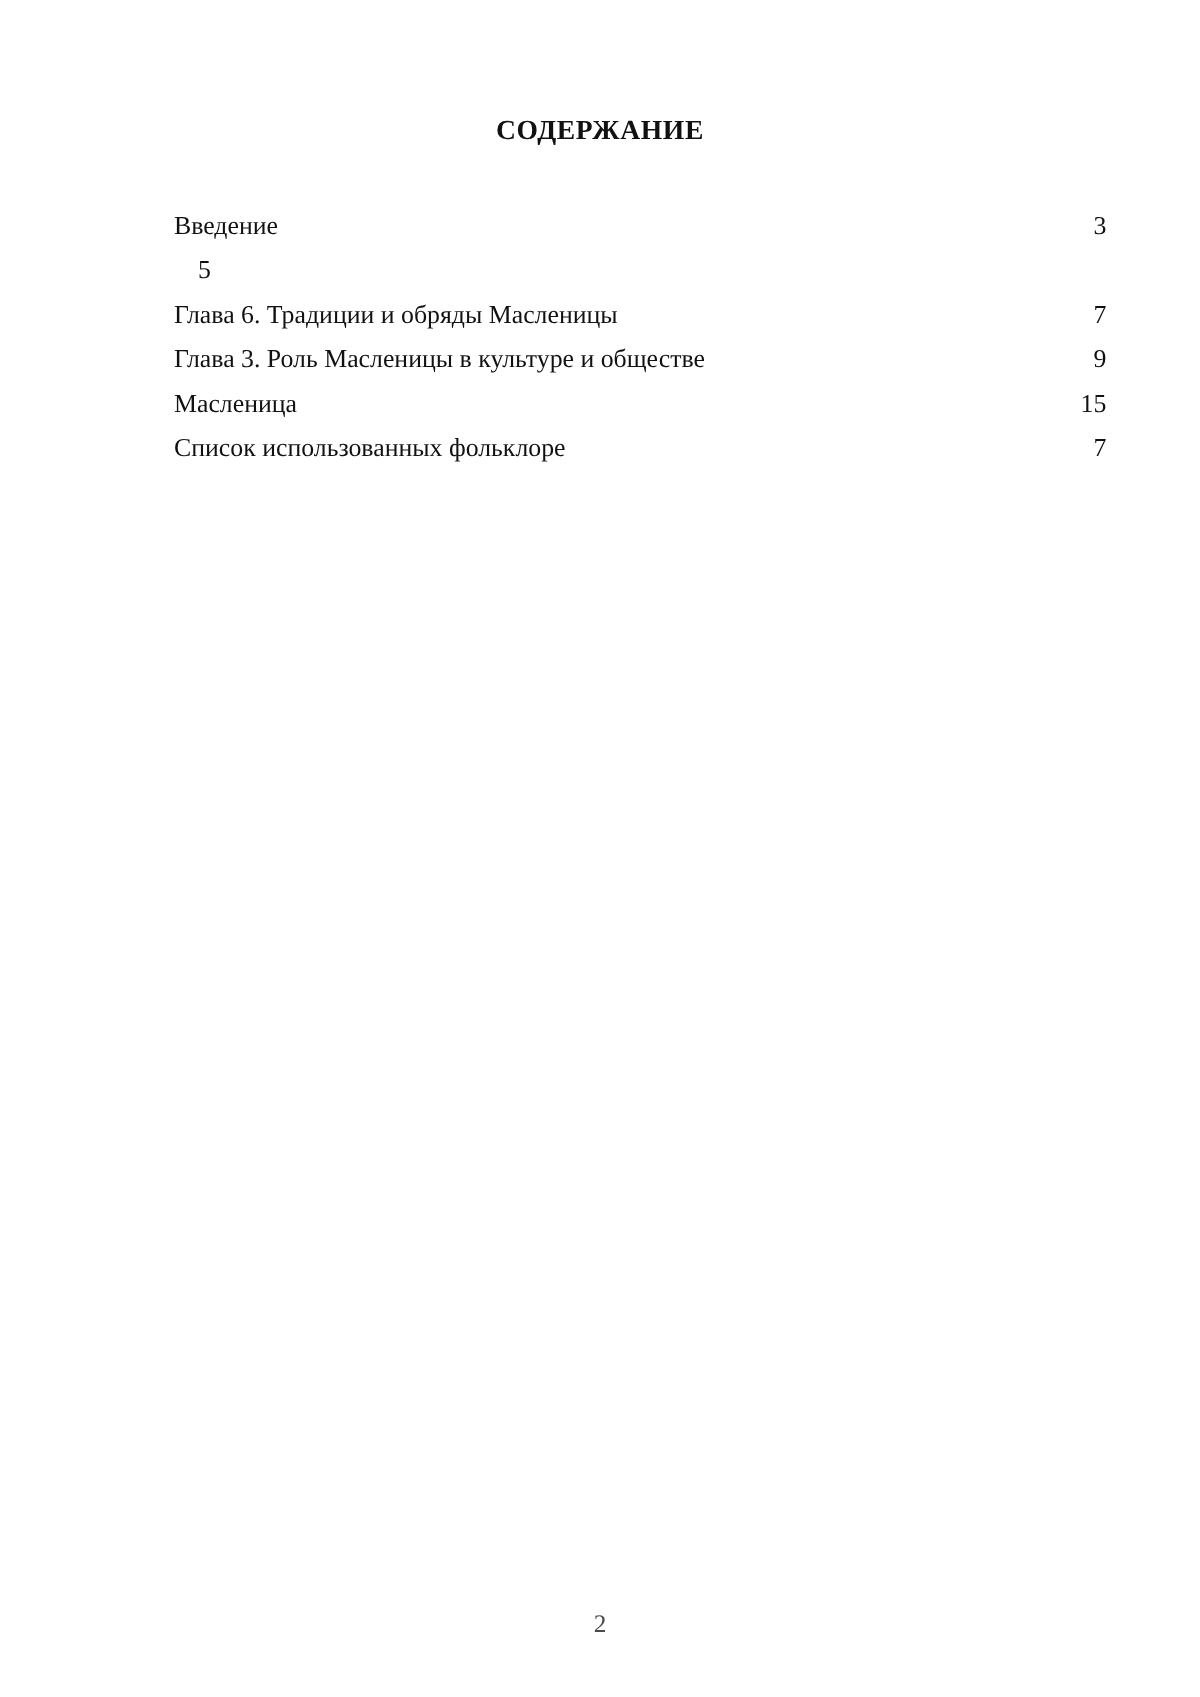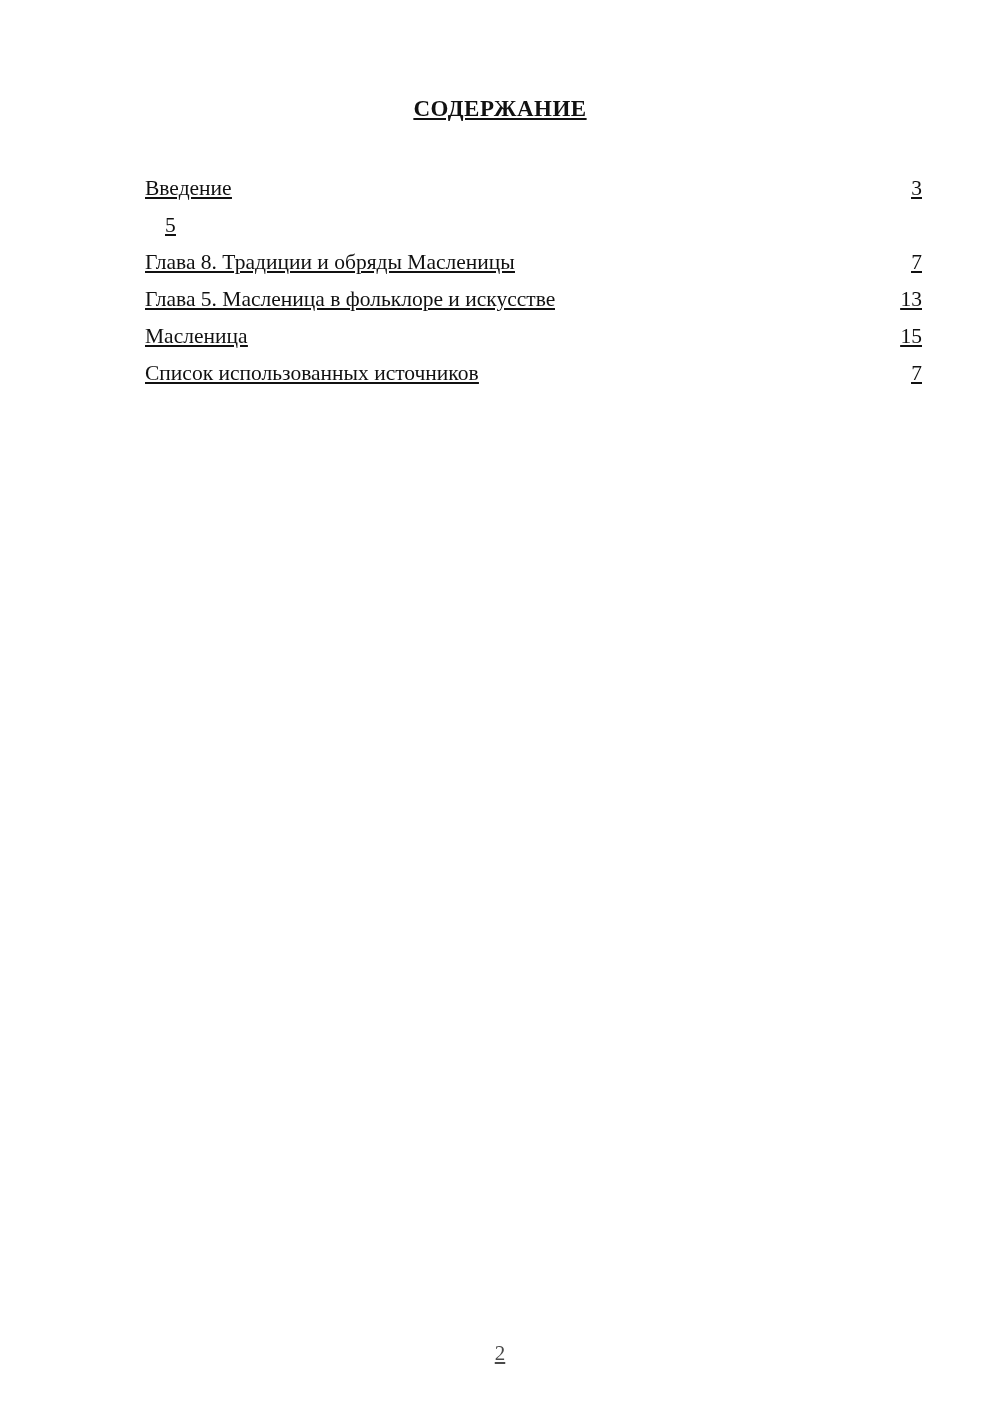--- a/index.html
+++ b/index.html
@@ -1,15 +1,15 @@
 <!DOCTYPE html>
 <html><head>
 <meta charset="utf-8">
 <style>
-  * { margin: 0; padding: 0; box-sizing: border-box; text-decoration: underline; }
+  * { margin: 0; padding: 0; box-sizing: border-box; }
   html, body {
     background: #ffffff;
     font-family: "Liberation Serif", "DejaVu Serif", serif;
   }
   .page {
     position: relative;
     width: 1000px;
     height: 1414px;
     margin: 0 auto;
     background: #ffffff;
@@ -73,38 +73,38 @@
     <div class="toc-row">
       <span class="toc-label">Введение</span>
       <span class="toc-page">3</span>
     </div>
 
     <div class="toc-row">
       <span class="toc-page">5</span>
     </div>
 
     <div class="toc-row">
-      <span class="toc-label">Глава 8. Традиции и обряды Масленицы</span>
+      <span class="toc-label">Глава 6. Традиции и обряды Масленицы</span>
       <span class="toc-page">7</span>
     </div>
 
+    <div class="toc-row">
+      <span class="toc-label">Глава 3. Роль Масленицы в культуре и обществе</span>
+      <span class="toc-page">9</span>
+    </div>
 
 
-    <div class="toc-row">
-      <span class="toc-label">Глава 5. Масленица в фольклоре и искусстве</span>
-      <span class="toc-page">13</span>
-    </div>
 
     <div class="toc-row">
       <span class="toc-label">Масленица</span>
       <span class="toc-page">15</span>
     </div>
 
     <div class="toc-row">
-      <span class="toc-label">Список использованных источников</span>
+      <span class="toc-label">Список использованных фольклоре</span>
       <span class="toc-page">7</span>
     </div>
 
   </div>
 
   <div class="footer-page-number">2</div>
 
 </div>
 
 </body></html>

